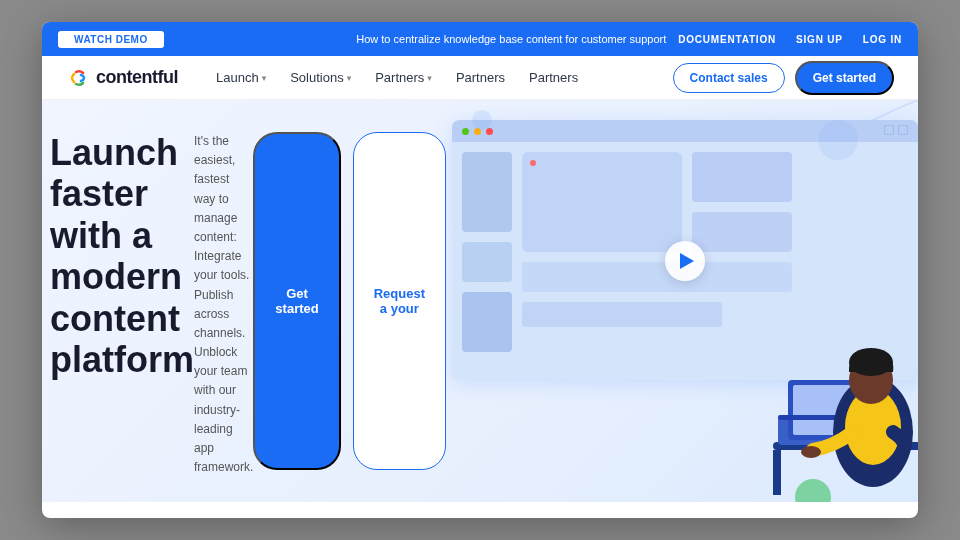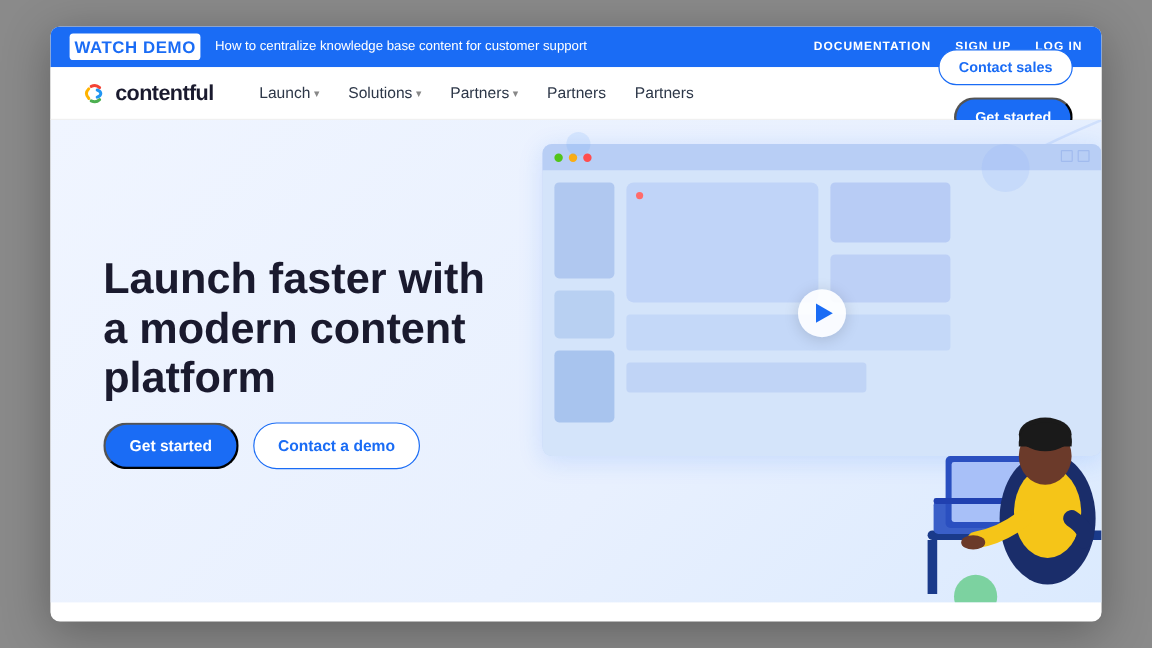--- a/index.html
+++ b/index.html
@@ -27,31 +27,32 @@
       background: #1a6cf5;
       height: 34px;
       display: flex;
       align-items: center;
       padding: 0 16px;
       gap: 12px;
     }
     .watch-demo-btn {
       background: #fff;
       color: #1a6cf5;
-      font-size: 14px;
+      font-size: 10px;
       font-weight: 700;
-      padding: 3px 4px;
+      padding: 3px 16px;
       border-radius: 3px;
       white-space: nowrap;
       letter-spacing: 0.5px;
     }
     .top-bar-message {
       color: #fff;
       font-size: 11px;
       flex: 1;
+      text-align: right;
     }
     .top-bar-links {
       display: flex;
       gap: 20px;
       align-items: center;
     }
     .top-bar-link {
       color: #fff;
       font-size: 10px;
       font-weight: 600;
@@ -103,23 +104,22 @@
       cursor: pointer;
       border-radius: 4px;
       white-space: nowrap;
     }
     .nav-chevron {
       font-size: 9px;
       color: #888;
     }
     .nav-actions {
       display: flex;
-      align-items: flex-end;
+      align-items: center;
       gap: 10px;
-      flex-direction: column;
     }
     .btn-contact {
       border: 1.5px solid #1a6cf5;
       color: #1a6cf5;
       background: #fff;
       padding: 7px 16px;
       border-radius: 20px;
       font-size: 12px;
       font-weight: 600;
       cursor: pointer;
@@ -140,21 +140,21 @@
       height: calc(496px - 34px - 60px);
       display: flex;
       align-items: stretch;
       position: relative;
       overflow: hidden;
     }
     .hero-left {
       width: 400px;
       padding: 32px 32px 32px 44px;
       display: flex;
-      flex-direction: column;
+      flex-direction: row;
       justify-content: center;
       z-index: 2;
     }
     .hero-title {
       font-size: 36px;
       font-weight: 800;
       color: #1a1a2e;
       line-height: 1.15;
       margin-bottom: 16px;
     }
@@ -327,23 +327,24 @@
 
     <div class="nav-actions">
       <button class="btn-contact">Contact sales</button>
       <button class="btn-started-nav">Get started</button>
     </div>
   </div>
 
   <div class="hero">
     <div class="hero-left">
       <h1 class="hero-title">Launch faster with a modern content platform</h1>
+      <p class="hero-subtitle">It's the easiest, fastest way to manage content: Integrate your tools. Publish across channels. Unblock your team with our industry-leading app framework.</p>
       <div class="hero-buttons">
         <button class="btn-hero-primary">Get started</button>
-        <button class="btn-hero-secondary">Contact a demo</button>
+        <button class="btn-hero-secondary">Request a your</button>
       </div>
     </div>
 
     <div class="hero-right">
 
       <svg style="position:absolute;top:0;right:0;width:320px;height:200px;opacity:0.25;" viewBox="0 0 320 200">
         <path d="M320 0 Q200 50 160 100 Q120 150 160 200" stroke="#90b4f8" stroke-width="2" fill="none"></path>
         <path d="M320 40 Q220 80 190 120 Q160 160 200 200" stroke="#90b4f8" stroke-width="1.5" fill="none"></path>
       </svg>
 

